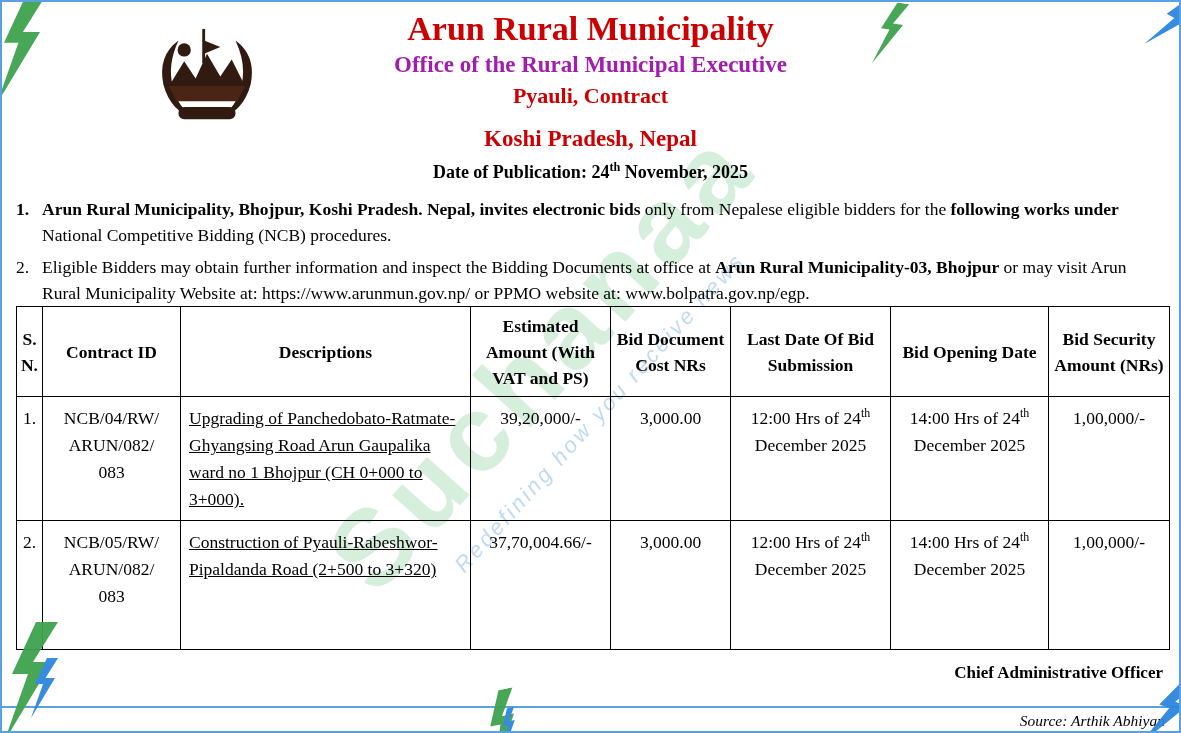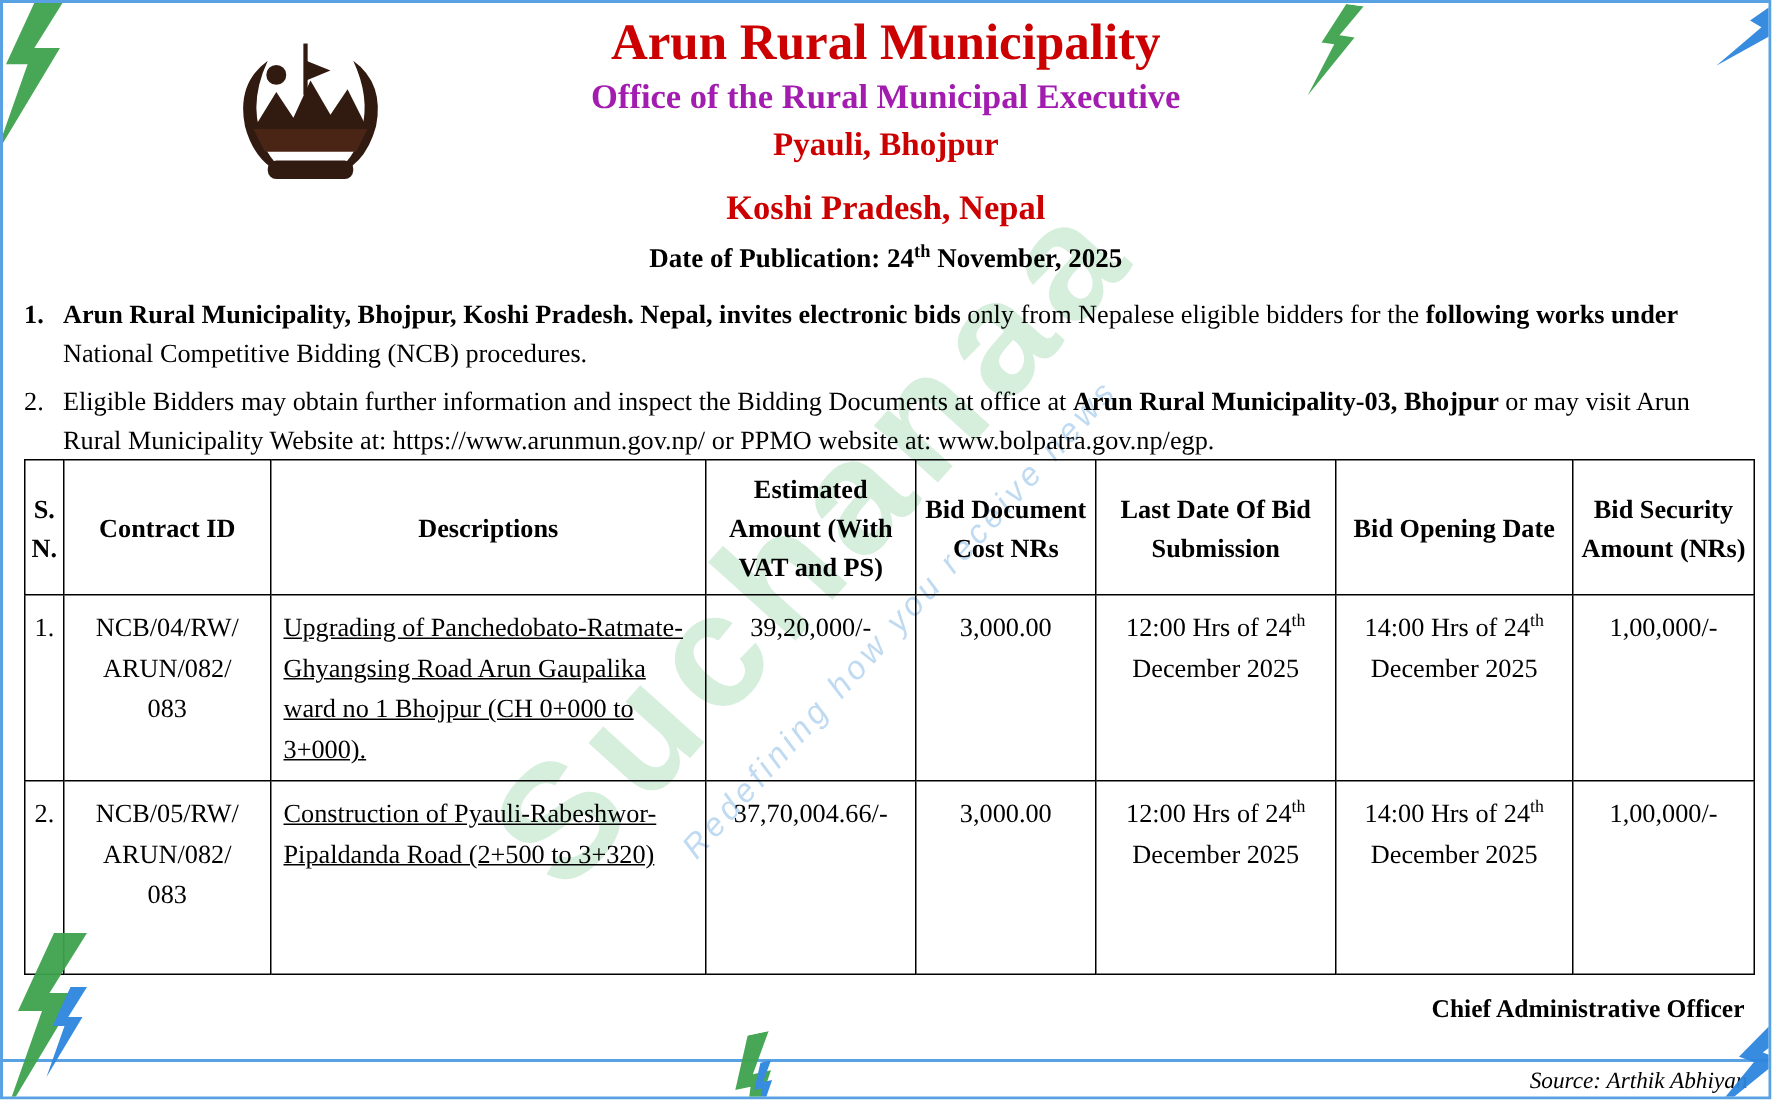--- a/index.html
+++ b/index.html
@@ -99,21 +99,21 @@
       <path d="M106,60 Q112,30 90,14 Q102,40 96,62 Q92,84 72,96 Q98,90 106,60Z" fill="#311a10"></path>
       <polygon points="57,2 57,28 74,21 57,14" fill="#311a10"></polygon>
       <rect x="55" y="2" width="3" height="36" fill="#311a10"></rect>
       <circle cx="36" cy="24" r="7" fill="#311a10"></circle>
       <path d="M20,62 L36,36 L48,54 L60,28 L74,52 L86,34 L100,62 Z" fill="#311a10"></path>
       <path d="M20,62 H100 L92,78 H28 Z" fill="#4a2414"></path>
       <rect x="30" y="84" width="60" height="13" rx="6" fill="#311a10"></rect>
     </svg>
     <h1 class="title">Arun Rural Municipality</h1>
     <h2 class="sub1">Office of the Rural Municipal Executive</h2>
-    <h3 class="sub2">Pyauli, Bhojpur</h3>
+    <h3 class="sub2">Pyauli, Contract</h3>
     <h3 class="sub3">Koshi Pradesh, Nepal</h3>
     <div class="pubdate">
       <span>Date of Publication: 24</span><sup>th</sup><span> November, 2025</span>
     </div>
   </header>
 
   <div class="notice">
     <div class="notice-item">
       <span class="num bold">1.</span>
       <p class="text"><b>Arun Rural Municipality, Bhojpur, Koshi Pradesh. Nepal, invites electronic bids</b><span> only from Nepalese eligible bidders for the </span><b>following works under</b><span> National Competitive Bidding (NCB) procedures.</span></p>

